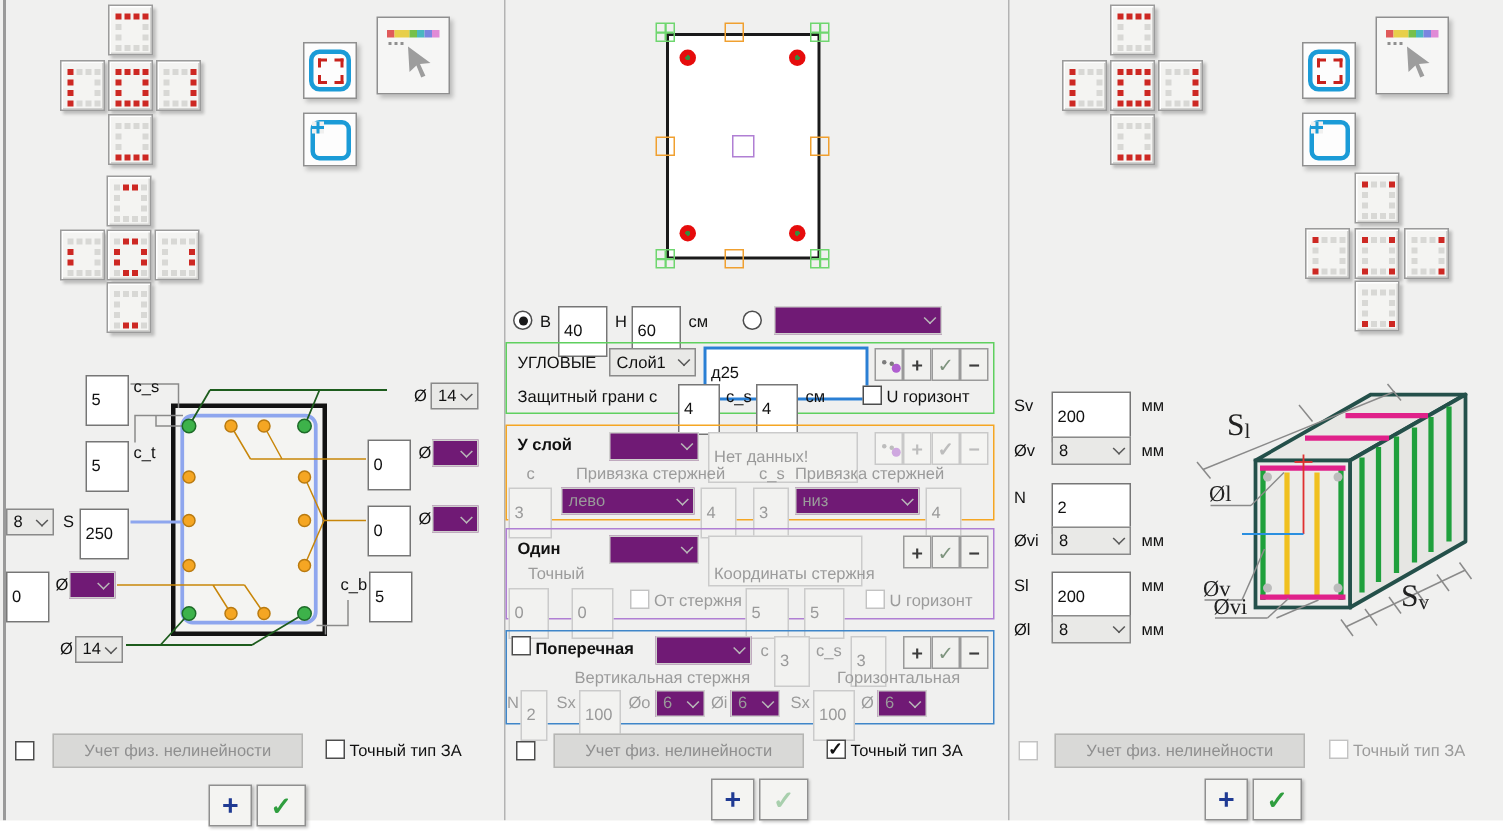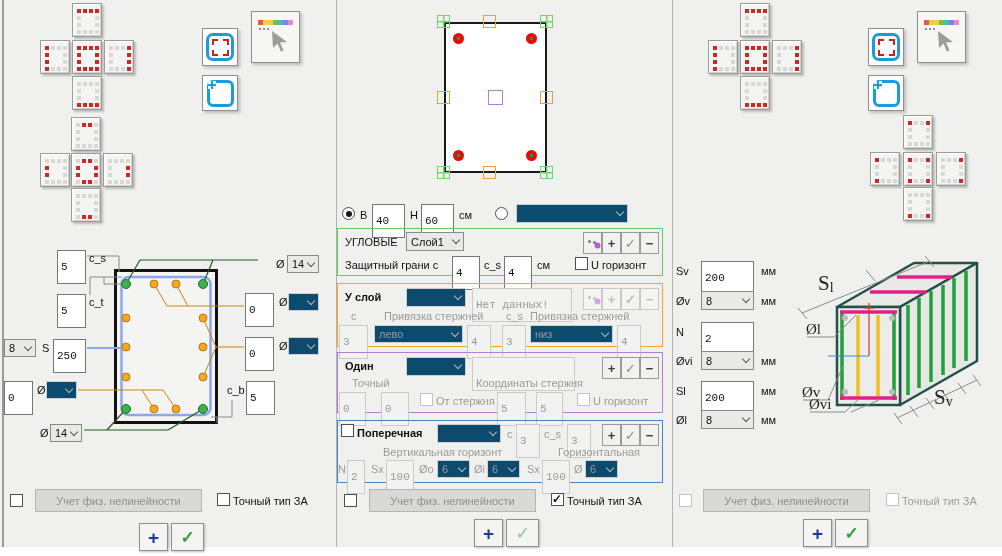--- a/index.html
+++ b/index.html
@@ -26,30 +26,30 @@
   .icoRound{width:21px;height:21px;border:3px solid #1b9bd7;border-radius:6px;position:relative;}
   .icoRound i{position:absolute;left:-2px;top:-2px;width:8px;height:8px;background:
       linear-gradient(#1b9bd7,#1b9bd7) center/100% 2px no-repeat,
       linear-gradient(#1b9bd7,#1b9bd7) center/2px 100% no-repeat;background-color:#f0f0ef;}
   .palStrip{position:absolute;left:6px;top:8px;display:flex;}
   .palStrip i{width:5px;height:5px;display:block;}
   .palDots{position:absolute;left:7px;top:16px;display:flex;gap:2px;}
   .palDots i{width:2px;height:2px;background:#8f8f8f;display:block;}
 
   
-  .inp{position:absolute;background:#fff;border:1px solid #767676;font-family:Liberation Mono, monospace;
+  .inp{position:absolute;background:#fff;border:1px solid #767676;font-family:Liberation Sans, sans-serif;
        font-size:11px;padding:16px 3px;box-sizing:border-box;color:#111;}
   .inp.dis{background:#f2f2f0;border-color:#cbcbcb;color:#9a9a9a;}
   .inp.focus{border:2px solid #2a7fd4;}
   .sel{position:absolute;background:#e9e9e7;border:1px solid #8a8a8a;display:flex;align-items:center;
        padding:0 4px;box-sizing:border-box;font-size:11px;color:#111;cursor:pointer;}
   .sel span{flex:1;overflow:hidden;white-space:nowrap;}
   .sel::after{content:'';width:5px;height:5px;border-right:1.4px solid #575757;border-bottom:1.4px solid #575757;
        transform:rotate(45deg);margin-top:-3px;flex:none;}
-  .sel.dis{background:#0c4a6e;border-color:#cfcfcd;color:#9a9a9a;cursor:default;}
+  .sel.dis{background:#701a75;border-color:#cfcfcd;color:#9a9a9a;cursor:default;}
   .sel.dis::after{border-color:#b9b9b9;}
 
   .lbl{position:absolute;white-space:nowrap;}
   .glbl{color:#9b9b9b;}
   .bold{font-weight:700;}
 
   .cb{position:absolute;width:13px;height:13px;background:#fff;border:1px solid #4d4d4d;box-sizing:border-box;cursor:pointer;}
   .cb.checked::after{content:'✓';position:absolute;left:0px;top:-2px;font-size:12px;font-weight:700;color:#111;}
   .cb.dis{border-color:#c3c3c3;cursor:default;}
   .radio{position:absolute;width:13px;height:13px;border:1px solid #4d4d4d;border-radius:50%;background:#fff;box-sizing:border-box;cursor:pointer;}
@@ -383,20 +383,21 @@
   <span class="radio" style="left:495px;top:207px"></span>
   <div class="sel dis" style="left:516px;top:204px;width:112px;height:19px">
       <span></span>
     </div>
 
   <div class="gbox" style="left:337px;top:228px;width:326px;height:48px;border-color:#5fd05f"></div>
   <span class="lbl" style="left:345px;top:236px">УГЛОВЫЕ</span>
   <div class="sel" style="left:406px;top:232px;width:58px;height:19px">
       <span>Слой1</span>
     </div>
+  <input class="inp focus" style="left: 469px; top: 231px; width: 110px; height: 21px;" value="д25">
   <div class="sbtn" style="left:583px;top:232px">
       <span class="pdots"></span>
     </div>
   <div class="sbtn" style="left:602px;top:232px">+</div>
   <div class="sbtn chk" style="left:621px;top:232px">✓</div>
   <div class="sbtn" style="left:640px;top:232px">−</div>
   <span class="lbl" style="left:345px;top:259px">Защитный грани с</span>
   <input class="inp" style="left: 452px; top: 256px; width: 28px; height: 18px;" value="4">
   <span class="lbl" style="left:484px;top:259px">c_s</span>
   <input class="inp" style="left: 504px; top: 256px; width: 28px; height: 18px;" value="4">
@@ -457,21 +458,21 @@
   <div class="sel dis" style="left:437px;top:424px;width:64px;height:19px">
       <span></span>
     </div>
   <span class="lbl glbl" style="left:507px;top:428px">с</span>
   <input class="inp dis" style="left: 516px; top: 424px; width: 24px; height: 19px;" value="3">
   <span class="lbl glbl" style="left:544px;top:428px">c_s</span>
   <input class="inp dis" style="left: 567px; top: 424px; width: 24px; height: 19px;" value="3">
   <div class="sbtn" style="left:602px;top:424px">+</div>
   <div class="sbtn chk" style="left:621px;top:424px">✓</div>
   <div class="sbtn" style="left:640px;top:424px">−</div>
-  <span class="lbl glbl" style="left:383px;top:446px">Вертикальная горизонт</span>
+  <span class="lbl glbl" style="left:383px;top:446px">Вертикальная стержня</span>
   <span class="lbl glbl" style="left:558px;top:446px">Горизонтальная</span>
   <span class="lbl glbl" style="left:338px;top:463px">N</span>
   <input class="inp dis" style="left: 347px; top: 460px; width: 18px; height: 18px;" value="2">
   <span class="lbl glbl" style="left:371px;top:463px">Sx</span>
   <input class="inp dis" style="left: 386px; top: 460px; width: 28px; height: 18px;" value="100">
   <span class="lbl glbl" style="left:419px;top:463px">Øo</span>
   <div class="sel dis" style="left:437px;top:460px;width:33px;height:18px">
       <span>6</span>
     </div>
   <span class="lbl glbl" style="left:474px;top:463px">Øi</span>

